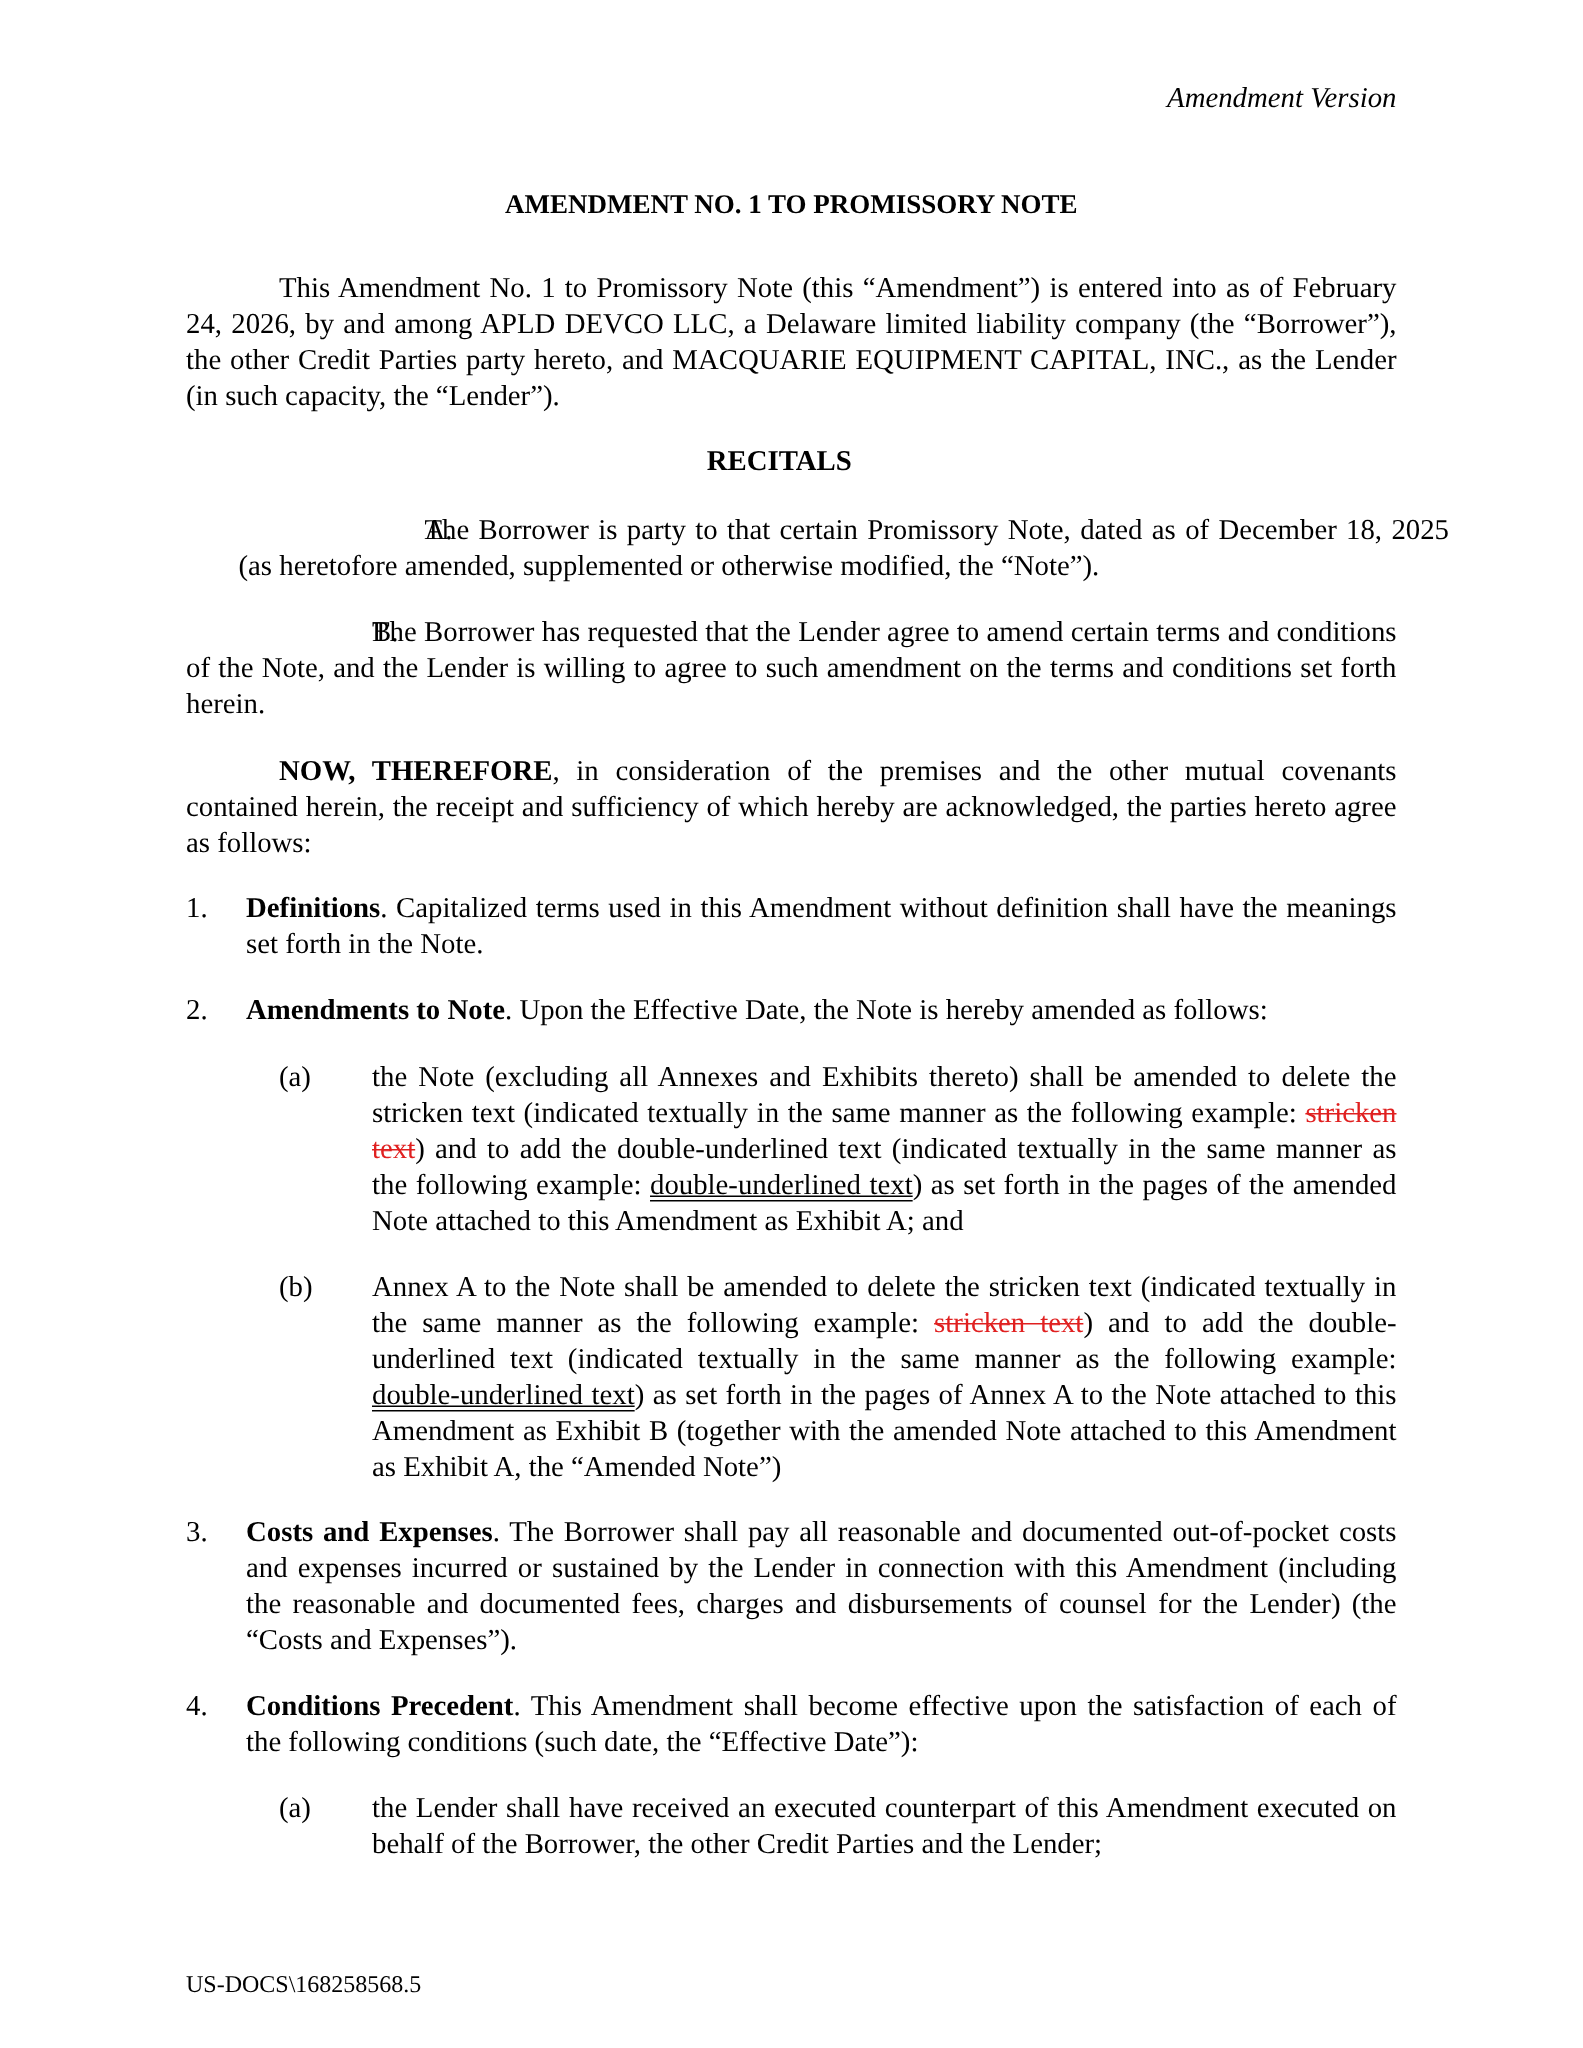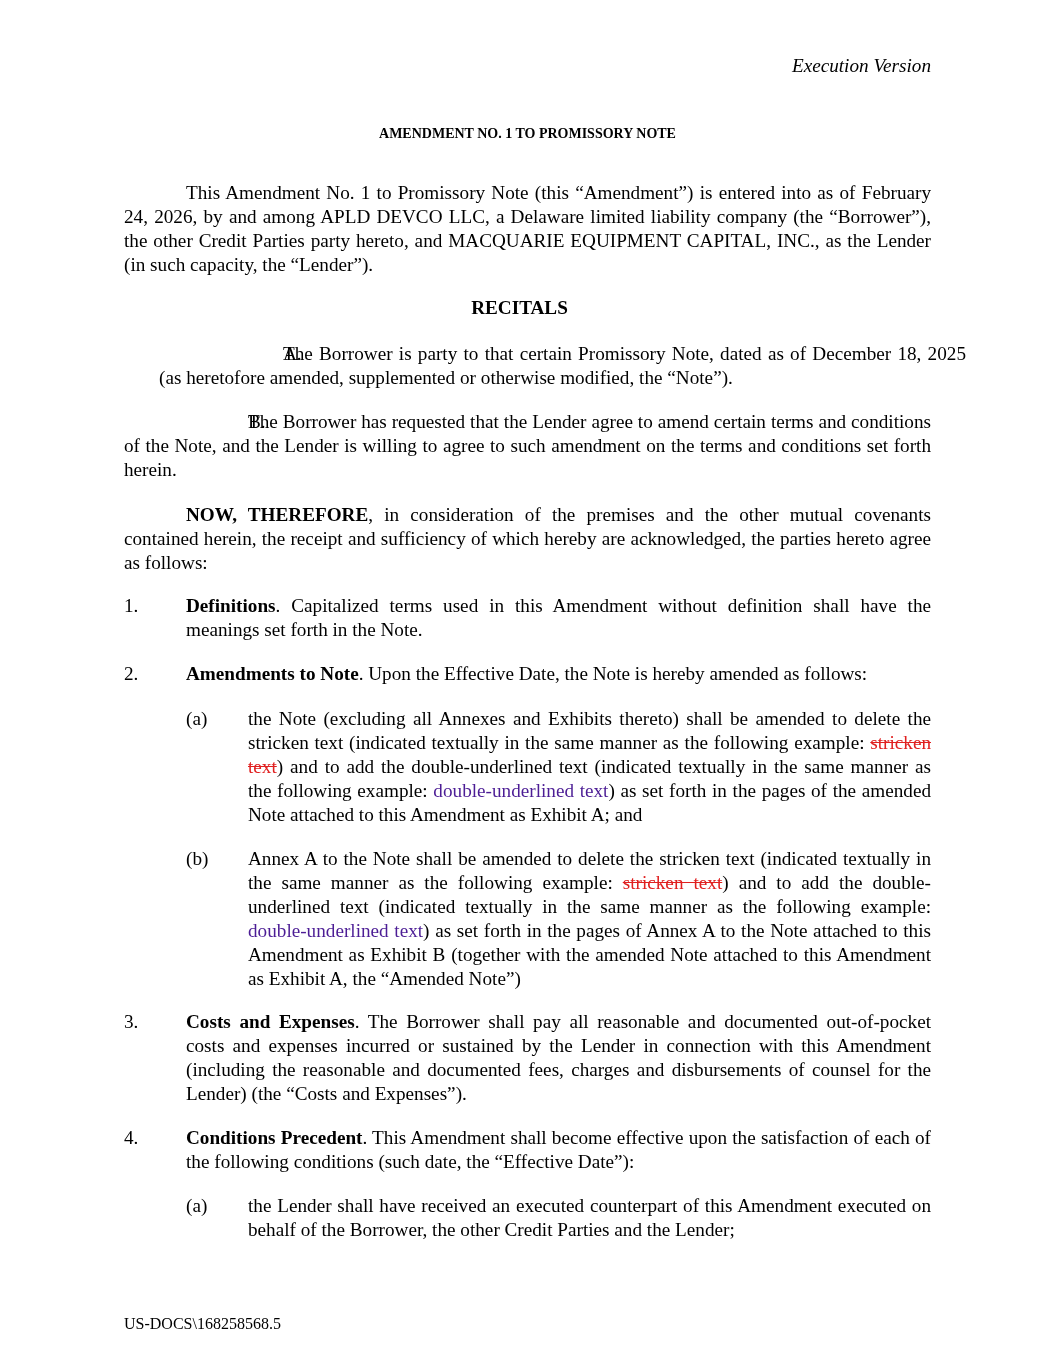--- a/index.html
+++ b/index.html
@@ -1,41 +1,41 @@
 <!DOCTYPE html>
 <html><head>
   <meta charset="utf-8">
   <style>
     html, body { margin: 0; padding: 0; background: #ffffff; }
     body {
       width: 1055px; height: 1365px; position: relative; overflow: hidden;
       font-family: "Liberation Serif", serif; color: #000; font-size: 19.2px;
     }
     .exec { position: absolute; right: 124px; top: 55px; font-style: italic; font-size: 19.2px; }
-    .title { position: absolute; left: 124px; width: 807px; top: 126px; text-align: center; font-weight: bold; font-size: 14px; }
+    .title { position: absolute; left: 124px; width: 807px; top: 126px; text-align: center; font-weight: bold; font-size: 18px; }
     .para { position: absolute; left: 124px; width: 807px; text-align: justify; line-height: 24px; }
     .indent { text-indent: 62px; }
     .heading { position: absolute; left: 116px; width: 807px; text-align: center; font-weight: bold; }
     .recital-letter { display: inline-block; width: 62px; }
     .u { }
     .b { font-weight: bold; }
     .strike { color: #e02020; text-decoration: line-through; }
-    .dbl { color: #4c1d95; text-decoration-style: double; }
+    .dbl { color: #000000; text-decoration: underline; text-decoration-style: double; }
     .numitem { position: absolute; left: 124px; width: 807px; line-height: 24px; }
     .numitem .num { position: absolute; left: 0; top: 0; }
-    .numitem .body { margin-left: 62px; text-align: justify; }
+    .numitem .body { margin-left: 40px; text-align: justify; }
     .subitem { position: absolute; left: 186px; width: 745px; line-height: 24px; }
     .subitem .num { position: absolute; left: 0; top: 0; }
     .subitem .body { margin-left: 62px; text-align: justify; }
     .footer { position: absolute; left: 124px; top: 1315px; font-size: 16px; }
   </style>
 </head>
 <body>
 
-<div class="exec">Execution Version</div>
+<div class="exec">Amendment Version</div>
 <div class="title">AMENDMENT NO. 1 TO PROMISSORY NOTE</div>
 
 <div class="para indent" style="top:181px;"><span>This Amendment No. 1 to Promissory Note (this “</span><span class="u">Amendment</span><span>”) is entered into as of February 24, 2026, by and among APLD DEVCO LLC, a Delaware limited liability company (the “</span><span class="u">Borrower</span><span>”), the other Credit Parties party hereto, and MACQUARIE EQUIPMENT CAPITAL, INC., as the Lender (in such capacity, the “</span><span class="u">Lender</span><span>”).</span></div>
 
 <div class="heading" style="top:297px;">RECITALS</div>
 
 <div class="para indent" style="top:342px;margin-left:35px;"><span class="recital-letter">A.</span><span>The Borrower is party to that certain Promissory Note, dated as of December 18, 2025 (as heretofore amended, supplemented or otherwise modified, the “</span><span class="u">Note</span><span>”).</span></div>
 
 <div class="para indent" style="top:410px;"><span class="recital-letter">B.</span><span>The Borrower has requested that the Lender agree to amend certain terms and conditions of the Note, and the Lender is willing to agree to such amendment on the terms and conditions set forth herein.</span></div>
 

